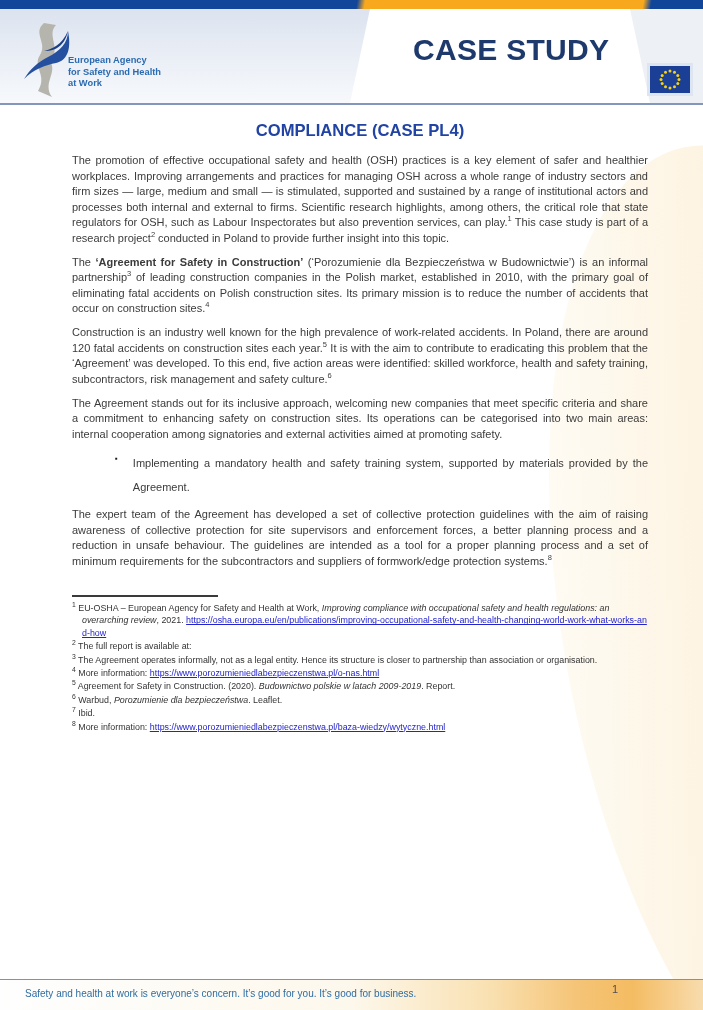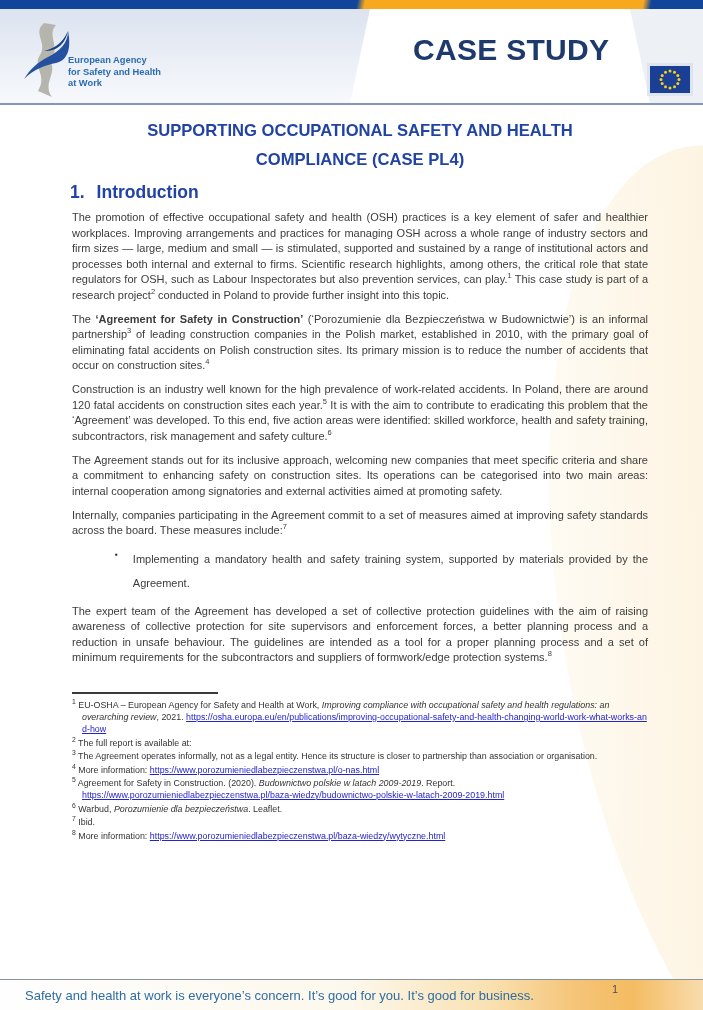--- a/index.html
+++ b/index.html
@@ -50,21 +50,21 @@
   .fnsep{width:146px;border-top:2px solid #3a3a3a;margin:26px 0 5px 0;}
   .fn{font-size:8.9px;line-height:12.4px;color:#333333;padding-left:10px;text-indent:-10px;
       margin-bottom:1px;}
   .fn sup{font-size:6.8px;}
 
   
   .footer{position:absolute;left:0;bottom:0;width:703px;height:30px;z-index:2;
           border-top:1px solid #87929f;
           background:linear-gradient(to right,#fefefe 0%,#fdf8ec 50%,#f9e0b0 70%,
                      #f5c477 82%,#f4bc62 90%,#f8dcae 100%);}
-  .slogan{position:absolute;left:25px;top:8px;font-size:13px;color:#2e6da4;}
+  .slogan{position:absolute;left:25px;top:8px;font-size:10px;color:#2e6da4;}
   .pageno{position:absolute;left:612px;top:3px;font-size:11px;color:#4e4e57;}
 </style>
 </head>
 <body>
 
 <div class="page">
 
   <div class="swoosh"></div>
 
   <div class="topbar"></div>
@@ -101,50 +101,45 @@
           <circle cx="11" cy="13.5" r="1.5"></circle>
         <circle cx="12.2" cy="9.5" r="1.5"></circle>
           <circle cx="15.5" cy="6.2" r="1.5"></circle>
       </g>
     </svg>
   </div>
 
   <div class="content">
 
     <div class="doc-title">
-      <div>SUPPORTING OCCUPATIONAL SAFETY AND HEALTH</div>
       <div>COMPLIANCE (CASE PL4)</div>
     </div>
 
-    <div class="sec-h">
-      <span class="num">1.</span><span>Introduction</span>
-    </div>
 
     <p class="para"><span>The promotion of effective occupational safety and health (OSH) practices is a key element of safer and healthier workplaces. Improving arrangements and practices for managing OSH across a whole range of industry sectors and firm sizes — large, medium and small — is stimulated, supported and sustained by a range of institutional actors and processes both internal and external to firms. Scientific research highlights, among others, the critical role that state regulators for OSH, such as Labour Inspectorates but also prevention services, can play.</span><sup>1</sup><span> This case study is part of a research project</span><sup>2</sup><span> conducted in Poland to provide further insight into this topic.</span></p>
     <p class="para"><span>The </span><span class="b">‘Agreement for Safety in Construction’</span><span> (‘Porozumienie dla Bezpieczeństwa w Budownictwie’) is an informal partnership</span><sup>3</sup><span> of leading construction companies in the Polish market, established in 2010, with the primary goal of eliminating fatal accidents on Polish construction sites. Its primary mission is to reduce the number of accidents that occur on construction sites.</span><sup>4</sup></p>
 
 
     <p class="para"><span>Construction is an industry well known for the high prevalence of work-related accidents. In Poland, there are around 120 fatal accidents on construction sites each year.</span><sup>5</sup><span> It is with the aim to contribute to eradicating this problem that the ‘Agreement’ was developed. To this end, five action areas were identified: skilled workforce, health and safety training, subcontractors, risk management and safety culture.</span><sup>6</sup></p>
     <p class="para"><span>The Agreement stands out for its inclusive approach, welcoming new companies that meet specific criteria and share a commitment to enhancing safety on construction sites. Its operations can be categorised into two main areas: internal cooperation among signatories and external activities aimed at promoting safety.</span></p>
-    <p class="para"><span>Internally, companies participating in the Agreement commit to a set of measures aimed at improving safety standards across the board. These measures include:</span><sup>7</sup></p>
 
     <div class="bullet">
       <span class="glyph">▪</span>
       <span class="btxt"><span>Implementing a mandatory health and safety training system, supported by materials provided by the Agreement.</span></span>
     </div>
 
     <p class="para"><span>The expert team of the Agreement has developed a set of collective protection guidelines with the aim of raising awareness of collective protection for site supervisors and enforcement forces, a better planning process and a reduction in unsafe behaviour. The guidelines are intended as a tool for a proper planning process and a set of minimum requirements for the subcontractors and suppliers of formwork/edge protection systems.</span><sup>8</sup></p>
 
     <div class="fnsep"></div>
     <div>
         <div class="fn"><sup>1</sup> <span>EU-OSHA – European Agency for Safety and Health at Work, </span><span class="i">Improving compliance with occupational safety and health regulations: an overarching review</span><span>, 2021. </span><span class="link">https://osha.europa.eu/en/publications/improving-occupational-safety-and-health-changing-world-work-what-works-and-how</span></div>
         <div class="fn"><sup>2</sup> <span>The full report is available at:</span></div>
         <div class="fn"><sup>3</sup> <span>The Agreement operates informally, not as a legal entity. Hence its structure is closer to partnership than association or organisation.</span></div>
         <div class="fn"><sup>4</sup> <span>More information: </span><span class="link">https://www.porozumieniedlabezpieczenstwa.pl/o-nas.html</span></div>
-        <div class="fn"><sup>5</sup> <span>Agreement for Safety in Construction. (2020). </span><span class="i">Budownictwo polskie w latach 2009-2019</span><span>. Report.</span><br><span class="link">https://www.porozumieniedlabezpieczenstwa.pl/baza-wiedzy/budownictwo-polskie-w-latach-2009-2019.html</span></div>
+        <div class="fn"><sup>5</sup> <span>Agreement for Safety in Construction. (2020). </span><span class="i">Budownictwo polskie w latach 2009-2019</span><span>. Report.</span><br></div>
         <div class="fn"><sup>6</sup> <span>Warbud, </span><span class="i">Porozumienie dla bezpieczeństwa</span><span>. Leaflet.</span><br></div>
         <div class="fn"><sup>7</sup> <span>Ibid.</span></div>
         <div class="fn"><sup>8</sup> <span>More information: </span><span class="link">https://www.porozumieniedlabezpieczenstwa.pl/baza-wiedzy/wytyczne.html</span></div>
       </div>
   </div>
 
   <div class="footer">
     <span class="slogan">Safety and health at work is everyone’s concern. It’s good for you. It’s good for business.</span>
     <span class="pageno">1</span>
   </div>

